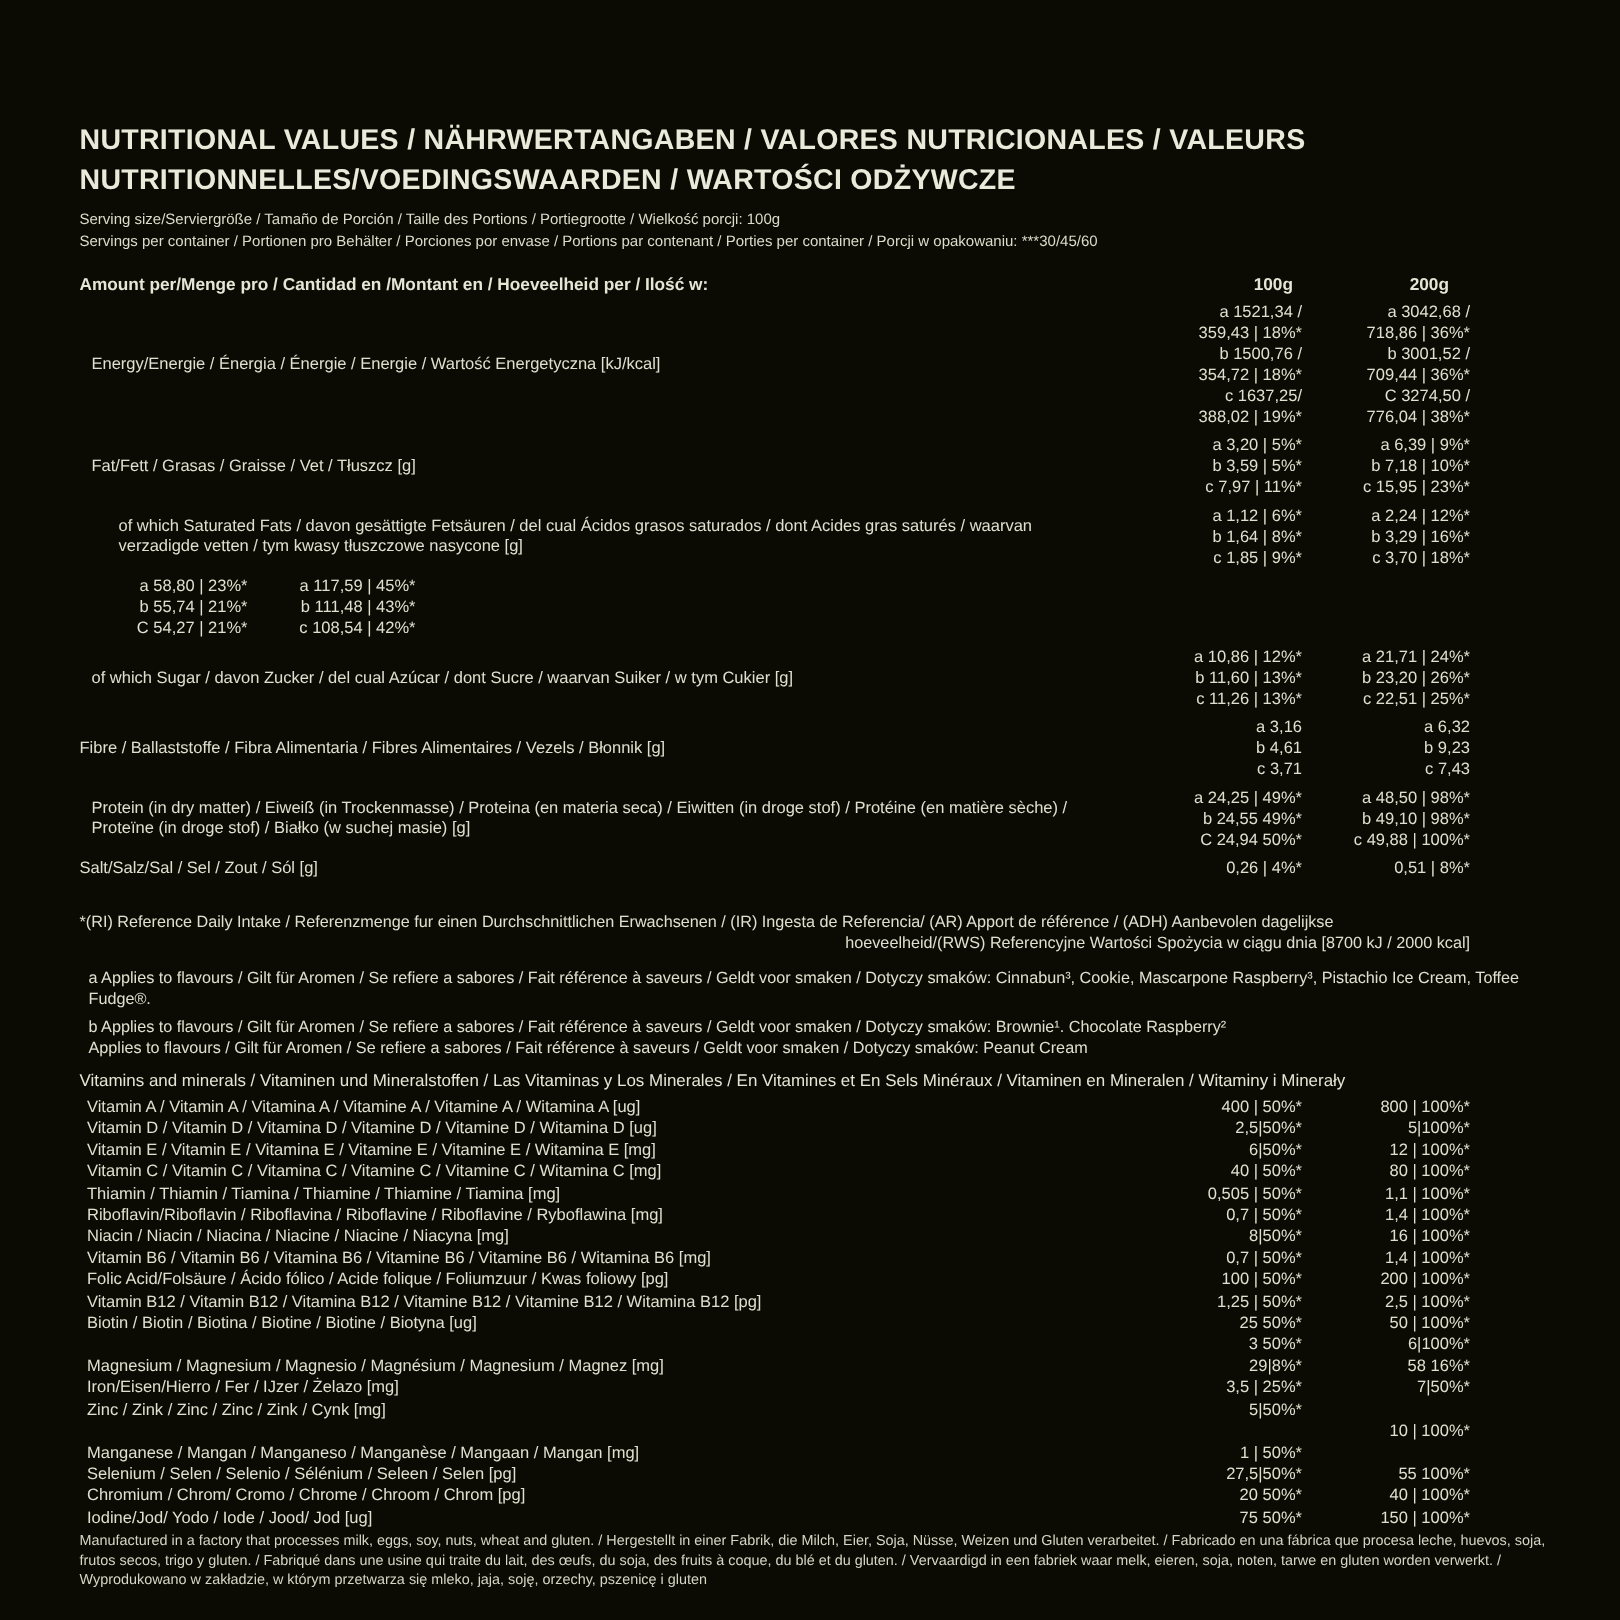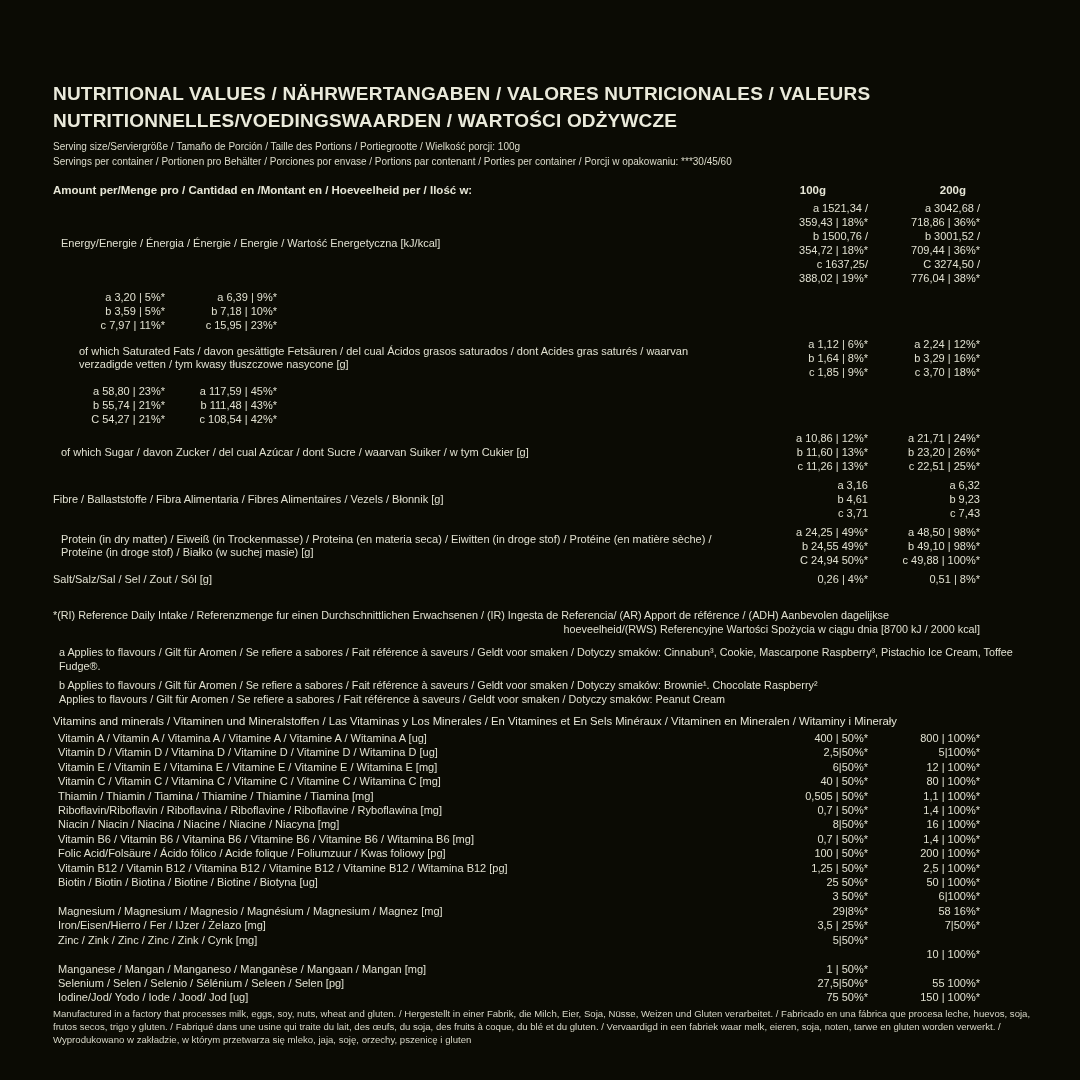--- a/index.html
+++ b/index.html
@@ -4,21 +4,21 @@
 <style>
   html,body{margin:0;padding:0;background:#000;}
   .page{
     width:1080px;height:1080px;box-sizing:border-box;
     background:#0b0b04;color:#e0e0d0;
     font-family:"Liberation Sans",sans-serif;
     padding:80px 45px 0 53px;overflow:hidden;
   }
   .title{font-size:19px;font-weight:bold;line-height:27px;color:#eaeadb;margin:0 0 5px 0;letter-spacing:.2px;}
   .sub{font-size:10px;line-height:15px;color:#dcdccb;}
-  .table-head{display:flex;font-weight:bold;font-size:11.5px;margin-top:15px;padding-right:55px;color:#e6e6d6;gap:36px;}
+  .table-head{display:flex;font-weight:bold;font-size:11.5px;margin-top:15px;padding-right:55px;color:#e6e6d6;}
   .table-head .lbl{flex:1;}
   .col1{width:112px;text-align:right;}
   .col2{width:112px;text-align:right;}
   .table-head .col1{padding-right:6px;box-sizing:border-box;}
   .table-head .col2{padding-right:14px;box-sizing:border-box;}
   #macro-rows{margin-top:2px;}
   .row{display:flex;align-items:center;padding-right:55px;margin-top:5px;font-size:11px;}
   .row .lbl{flex:1;line-height:13px;padding-right:12px;}
   .ind1{padding-left:8px;}
   .ind2{padding-left:26px;}
@@ -62,20 +62,21 @@
         <div class="col2">
           <div class="vline">a 3042,68 /</div>
           <div class="vline">718,86 | 36%*</div>
           <div class="vline">b 3001,52 /</div>
           <div class="vline">709,44 | 36%*</div>
           <div class="vline">C 3274,50 /</div>
           <div class="vline">776,04 | 38%*</div>
         </div>
       </div>
       <div class="row">
+        <div class="lbl ind1">Fat/Fett / Grasas / Graisse / Vet / Tłuszcz [g]</div>
         <div class="col1">
           <div class="vline">a 3,20 | 5%*</div>
           <div class="vline">b 3,59 | 5%*</div>
           <div class="vline">c 7,97 | 11%*</div>
         </div>
         <div class="col2">
           <div class="vline">a 6,39 | 9%*</div>
           <div class="vline">b 7,18 | 10%*</div>
           <div class="vline">c 15,95 | 23%*</div>
         </div>
@@ -248,20 +249,25 @@
         <div class="lbl">Manganese / Mangan / Manganeso / Manganèse / Mangaan / Mangan [mg]</div>
         <div class="col1">1 | 50%*</div>
         <div class="col2"></div>
       </div>
       <div class="vrow">
         <div class="lbl">Selenium / Selen / Selenio / Sélénium / Seleen / Selen [pg]</div>
         <div class="col1">27,5|50%*</div>
         <div class="col2">55 100%*</div>
       </div>
       <div class="vrow">
+        <div class="lbl">Chromium / Chrom/ Cromo / Chrome / Chroom / Chrom [pg]</div>
+        <div class="col1">20 50%*</div>
+        <div class="col2">40 | 100%*</div>
+      </div>
+      <div class="vrow">
         <div class="lbl">Iodine/Jod/ Yodo / Iode / Jood/ Jod [ug]</div>
         <div class="col1">75 50%*</div>
         <div class="col2">150 | 100%*</div>
       </div>
     </div>
 
   <div class="allergen">Manufactured in a factory that processes milk, eggs, soy, nuts, wheat and gluten. / Hergestellt in einer Fabrik, die Milch, Eier, Soja, Nüsse, Weizen und Gluten verarbeitet. / Fabricado en una fábrica que procesa leche, huevos, soja, frutos secos, trigo y gluten. / Fabriqué dans une usine qui traite du lait, des œufs, du soja, des fruits à coque, du blé et du gluten. / Vervaardigd in een fabriek waar melk, eieren, soja, noten, tarwe en gluten worden verwerkt. / Wyprodukowano w zakładzie, w którym przetwarza się mleko, jaja, soję, orzechy, pszenicę i gluten</div>
 </div>
 
 </body></html>

